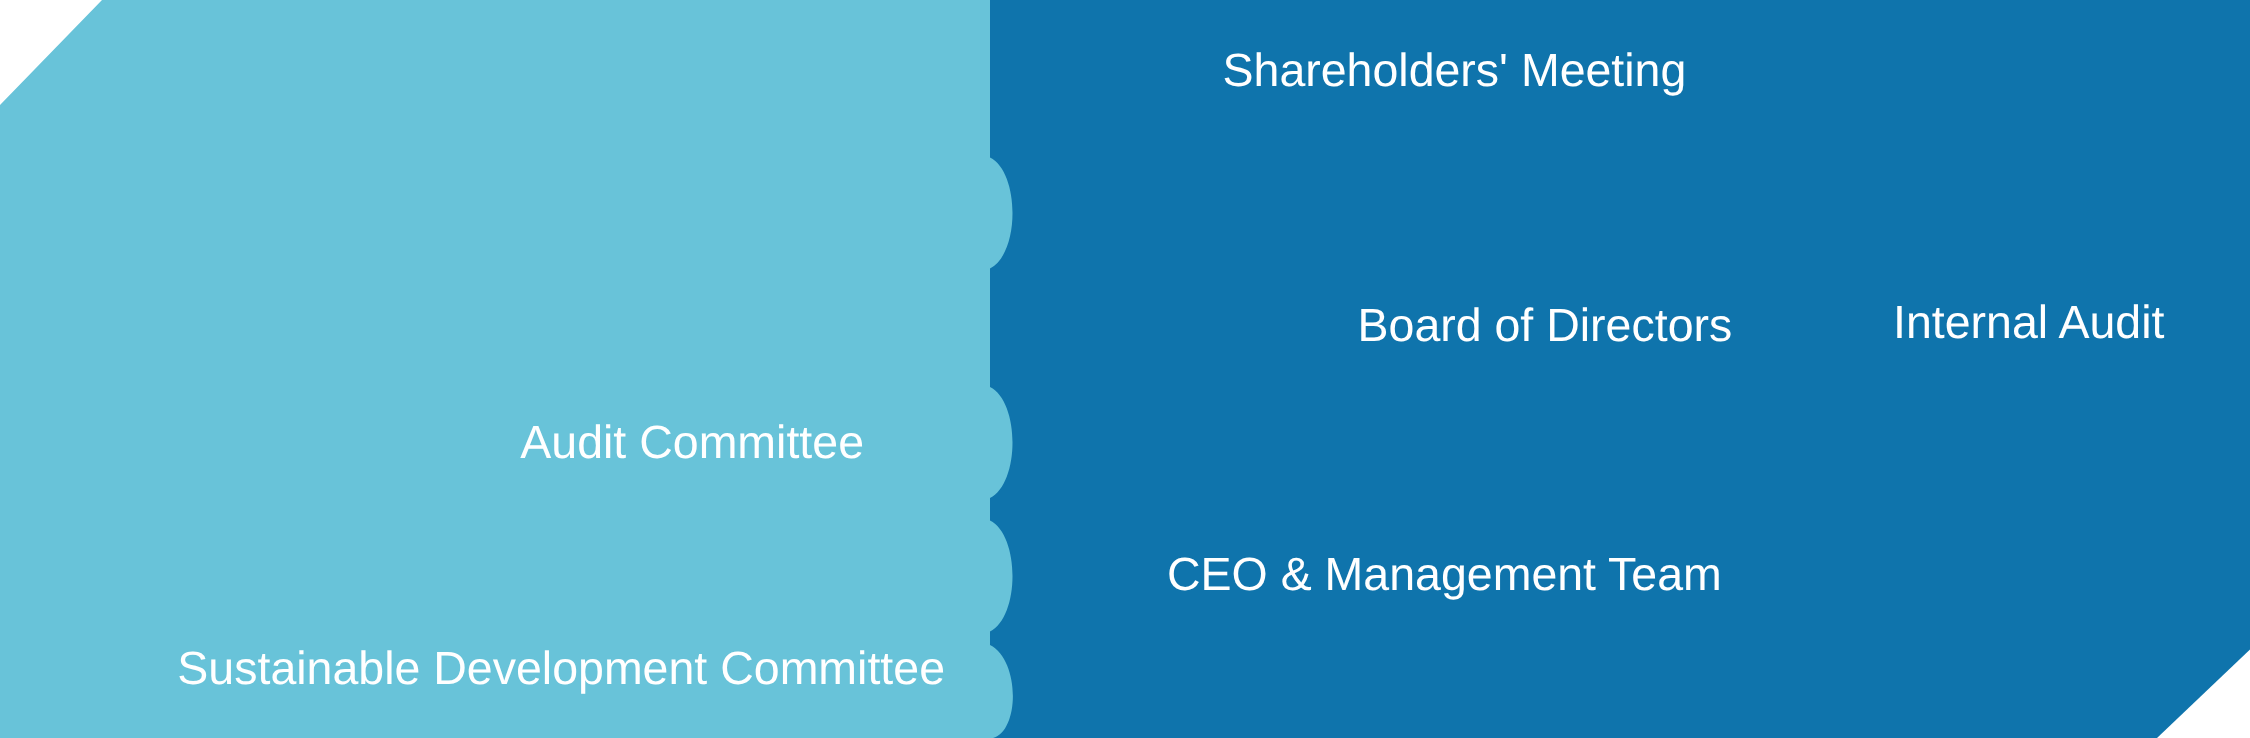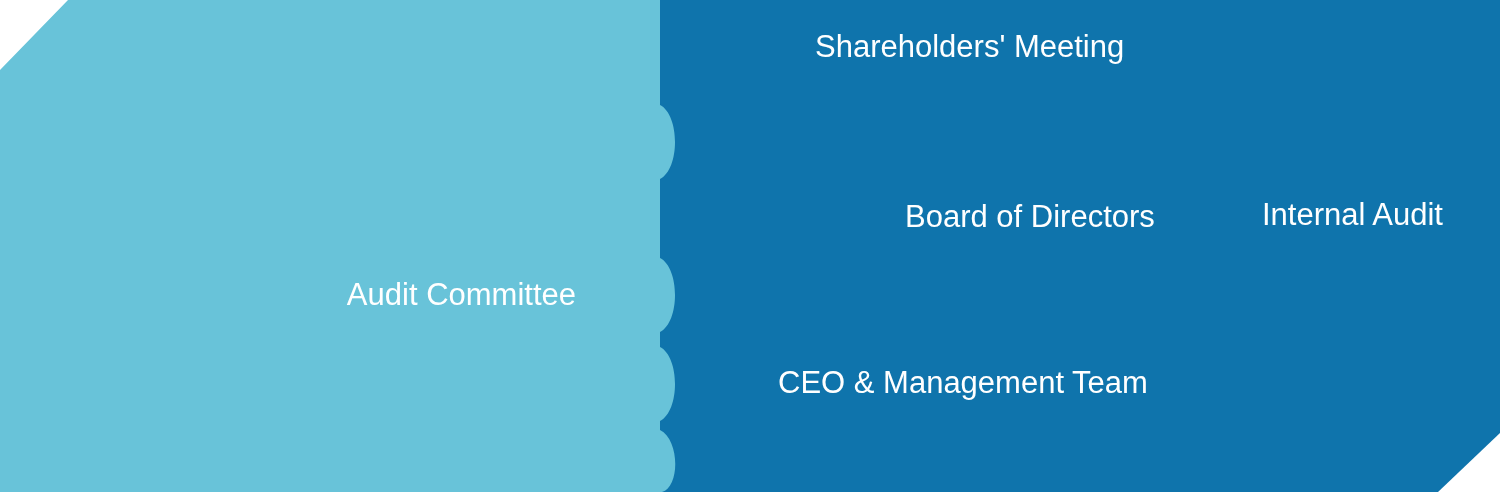--- a/index.html
+++ b/index.html
@@ -54,20 +54,21 @@
              V430
              C680 440, 680 487, 662 492
              L0 492
              V70
              Z" fill="#68C3D9"></path>
   </svg>
 
 
   <div class="lbl right-align" style="top:277px; right:924px;">Audit Committee</div>
 
+  <div class="lbl right-align" style="top:428px; right:870px;">Sustainable Development Committee</div>
 
   <div class="lbl" style="top:29px; left:815px;">Shareholders' Meeting</div>
 
   <div class="lbl" style="top:199px; left:873px;margin-left:32px;">Board of Directors</div>
 
   <div class="lbl" style="top:365px; left:778px;">CEO &amp; Management Team</div>
 
   <div class="lbl" style="top:197px; left:1262px;">Internal Audit</div>
 
 </div>

